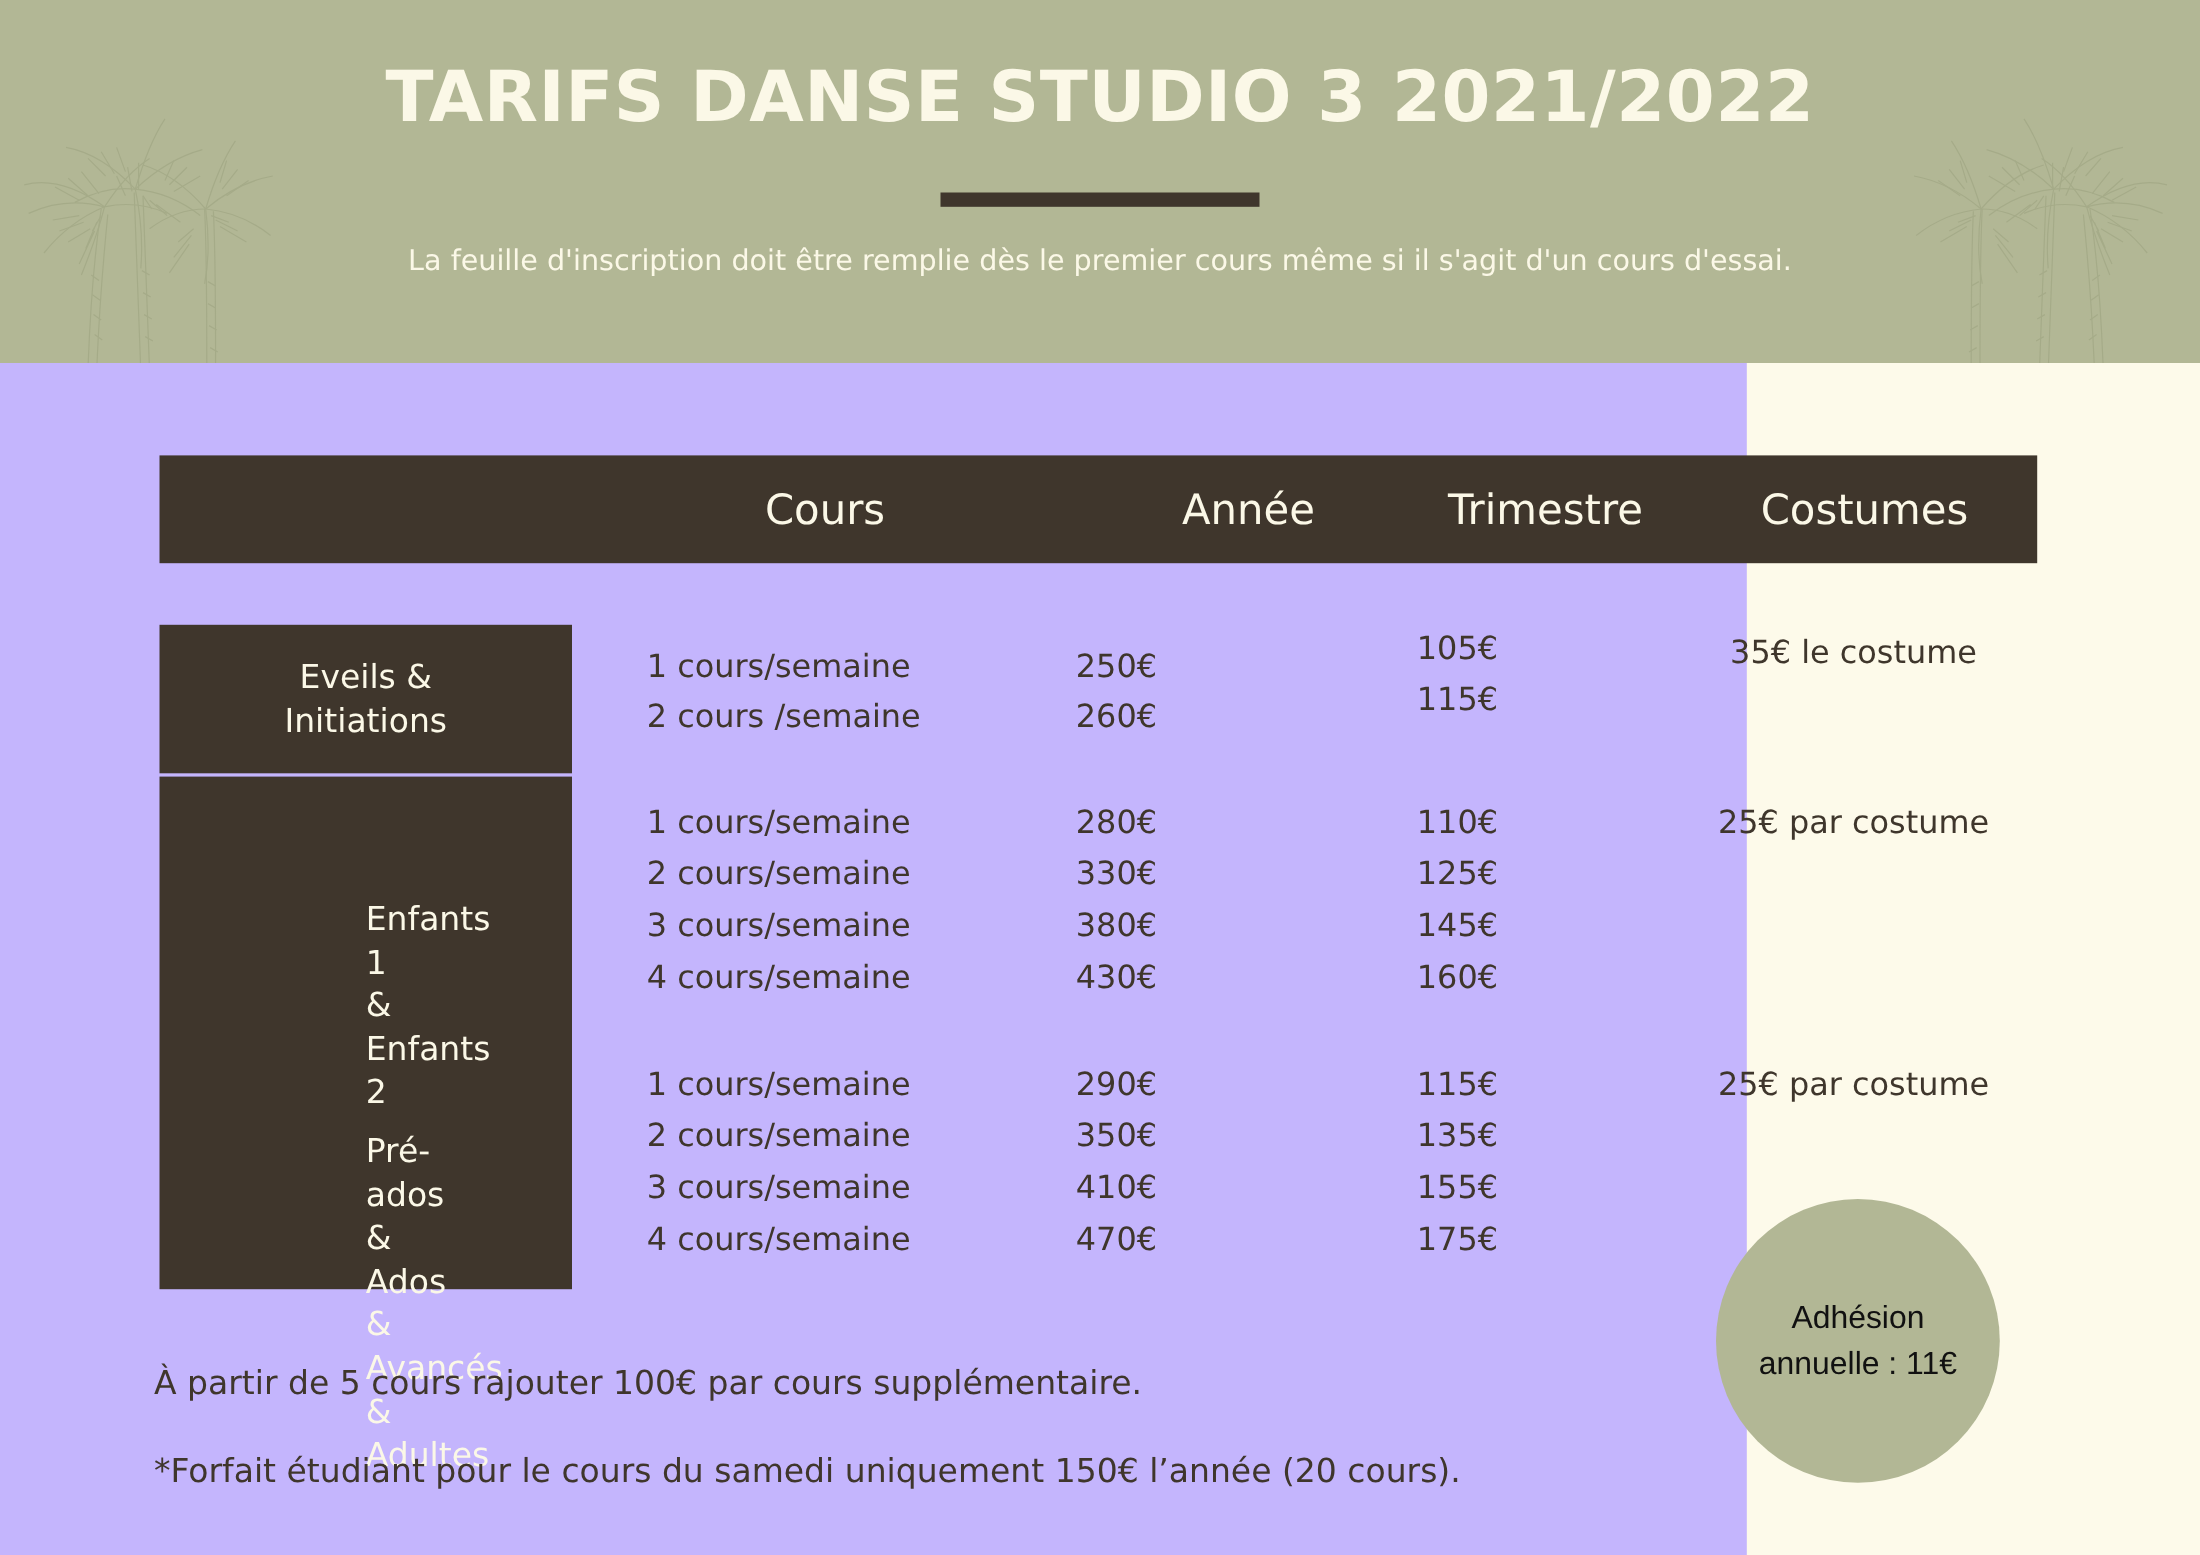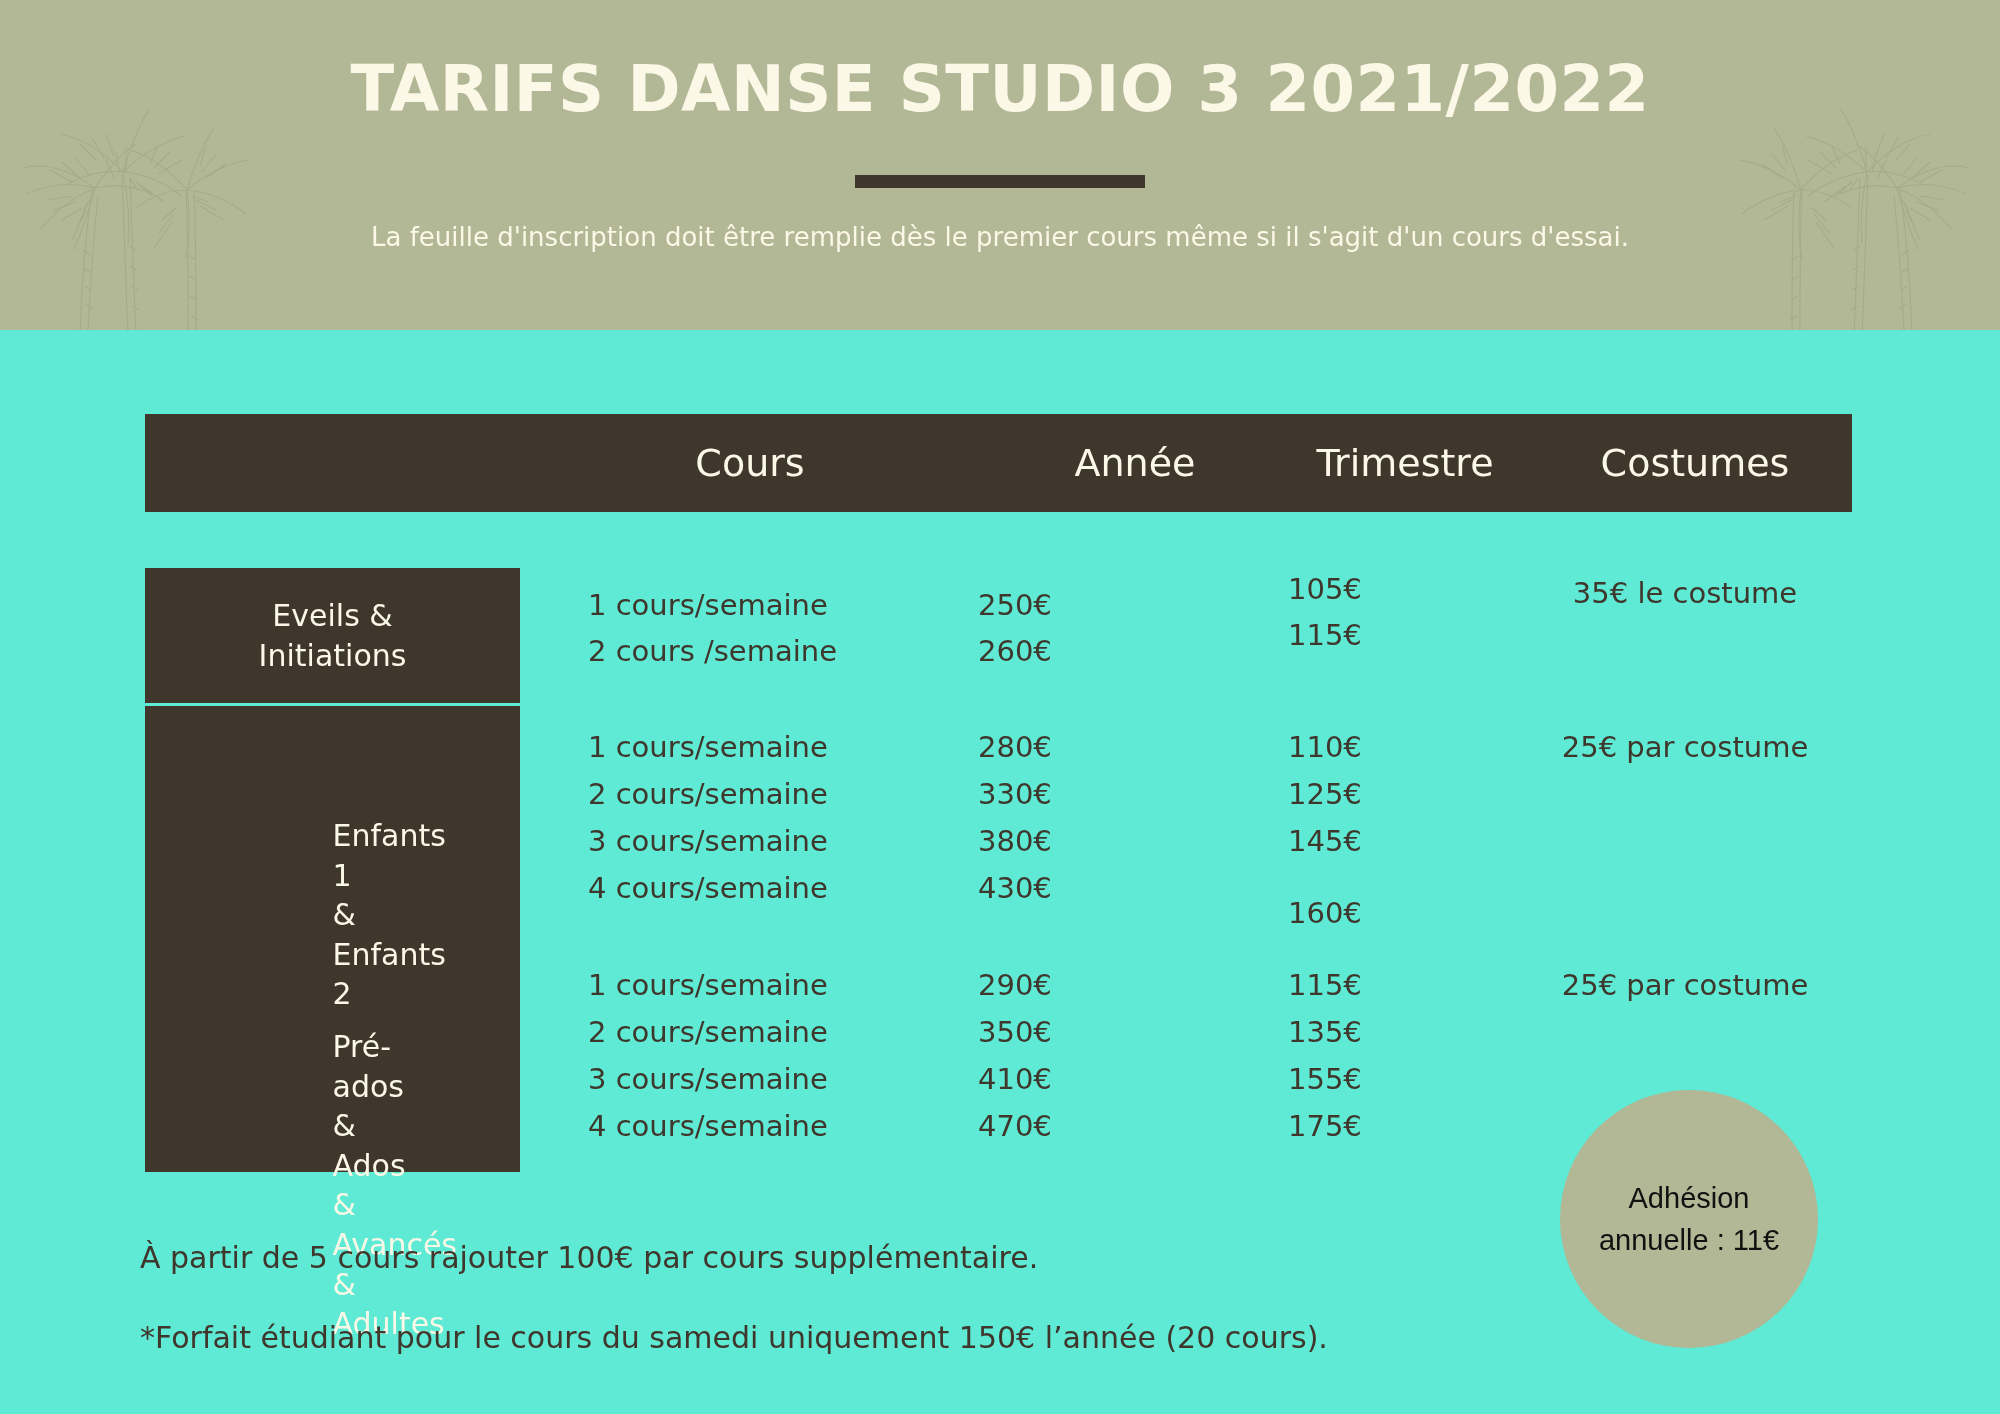--- a/index.html
+++ b/index.html
@@ -9,23 +9,23 @@
   }
   body {
     width: 2000px;
     height: 1414px;
     overflow: hidden;
     font-family: "Liberation Sans", sans-serif;
     -webkit-font-smoothing: antialiased;
   }
   .page {
     position: relative;
-    width: 2000px;
+    width: 1588px;
     height: 1414px;
-    background: #5eead4;
+    background: #c4b5fd;
   }
 
   
   .header-band {
     position: absolute;
     left: 0; top: 0;
     width: 2000px;
     height: 330px;
     background: #b2b795;
     overflow: hidden;
@@ -309,21 +309,21 @@
   <div class="cell col-cours" style="top:777px">2 cours/semaine</div>
   <div class="cell col-annee" style="top:777px">330€</div>
   <div class="cell col-trim" style="top:777px">125€</div>
 
   <div class="cell col-cours" style="top:824px">3 cours/semaine</div>
   <div class="cell col-annee" style="top:824px">380€</div>
   <div class="cell col-trim" style="top:824px">145€</div>
 
   <div class="cell col-cours" style="top:871px">4 cours/semaine</div>
   <div class="cell col-annee" style="top:871px">430€</div>
-  <div class="cell col-trim" style="top:896px">160€</div>
+  <div class="cell col-trim" style="top:871px">160€</div>
 
   <div class="cell col-cours" style="top:968px">1 cours/semaine</div>
   <div class="cell col-annee" style="top:968px">290€</div>
   <div class="cell col-trim" style="top:968px">115€</div>
   <div class="cell col-costumes" style="top:968px">25€ par costume</div>
 
   <div class="cell col-cours" style="top:1015px">2 cours/semaine</div>
   <div class="cell col-annee" style="top:1015px">350€</div>
   <div class="cell col-trim" style="top:1015px">135€</div>
 

